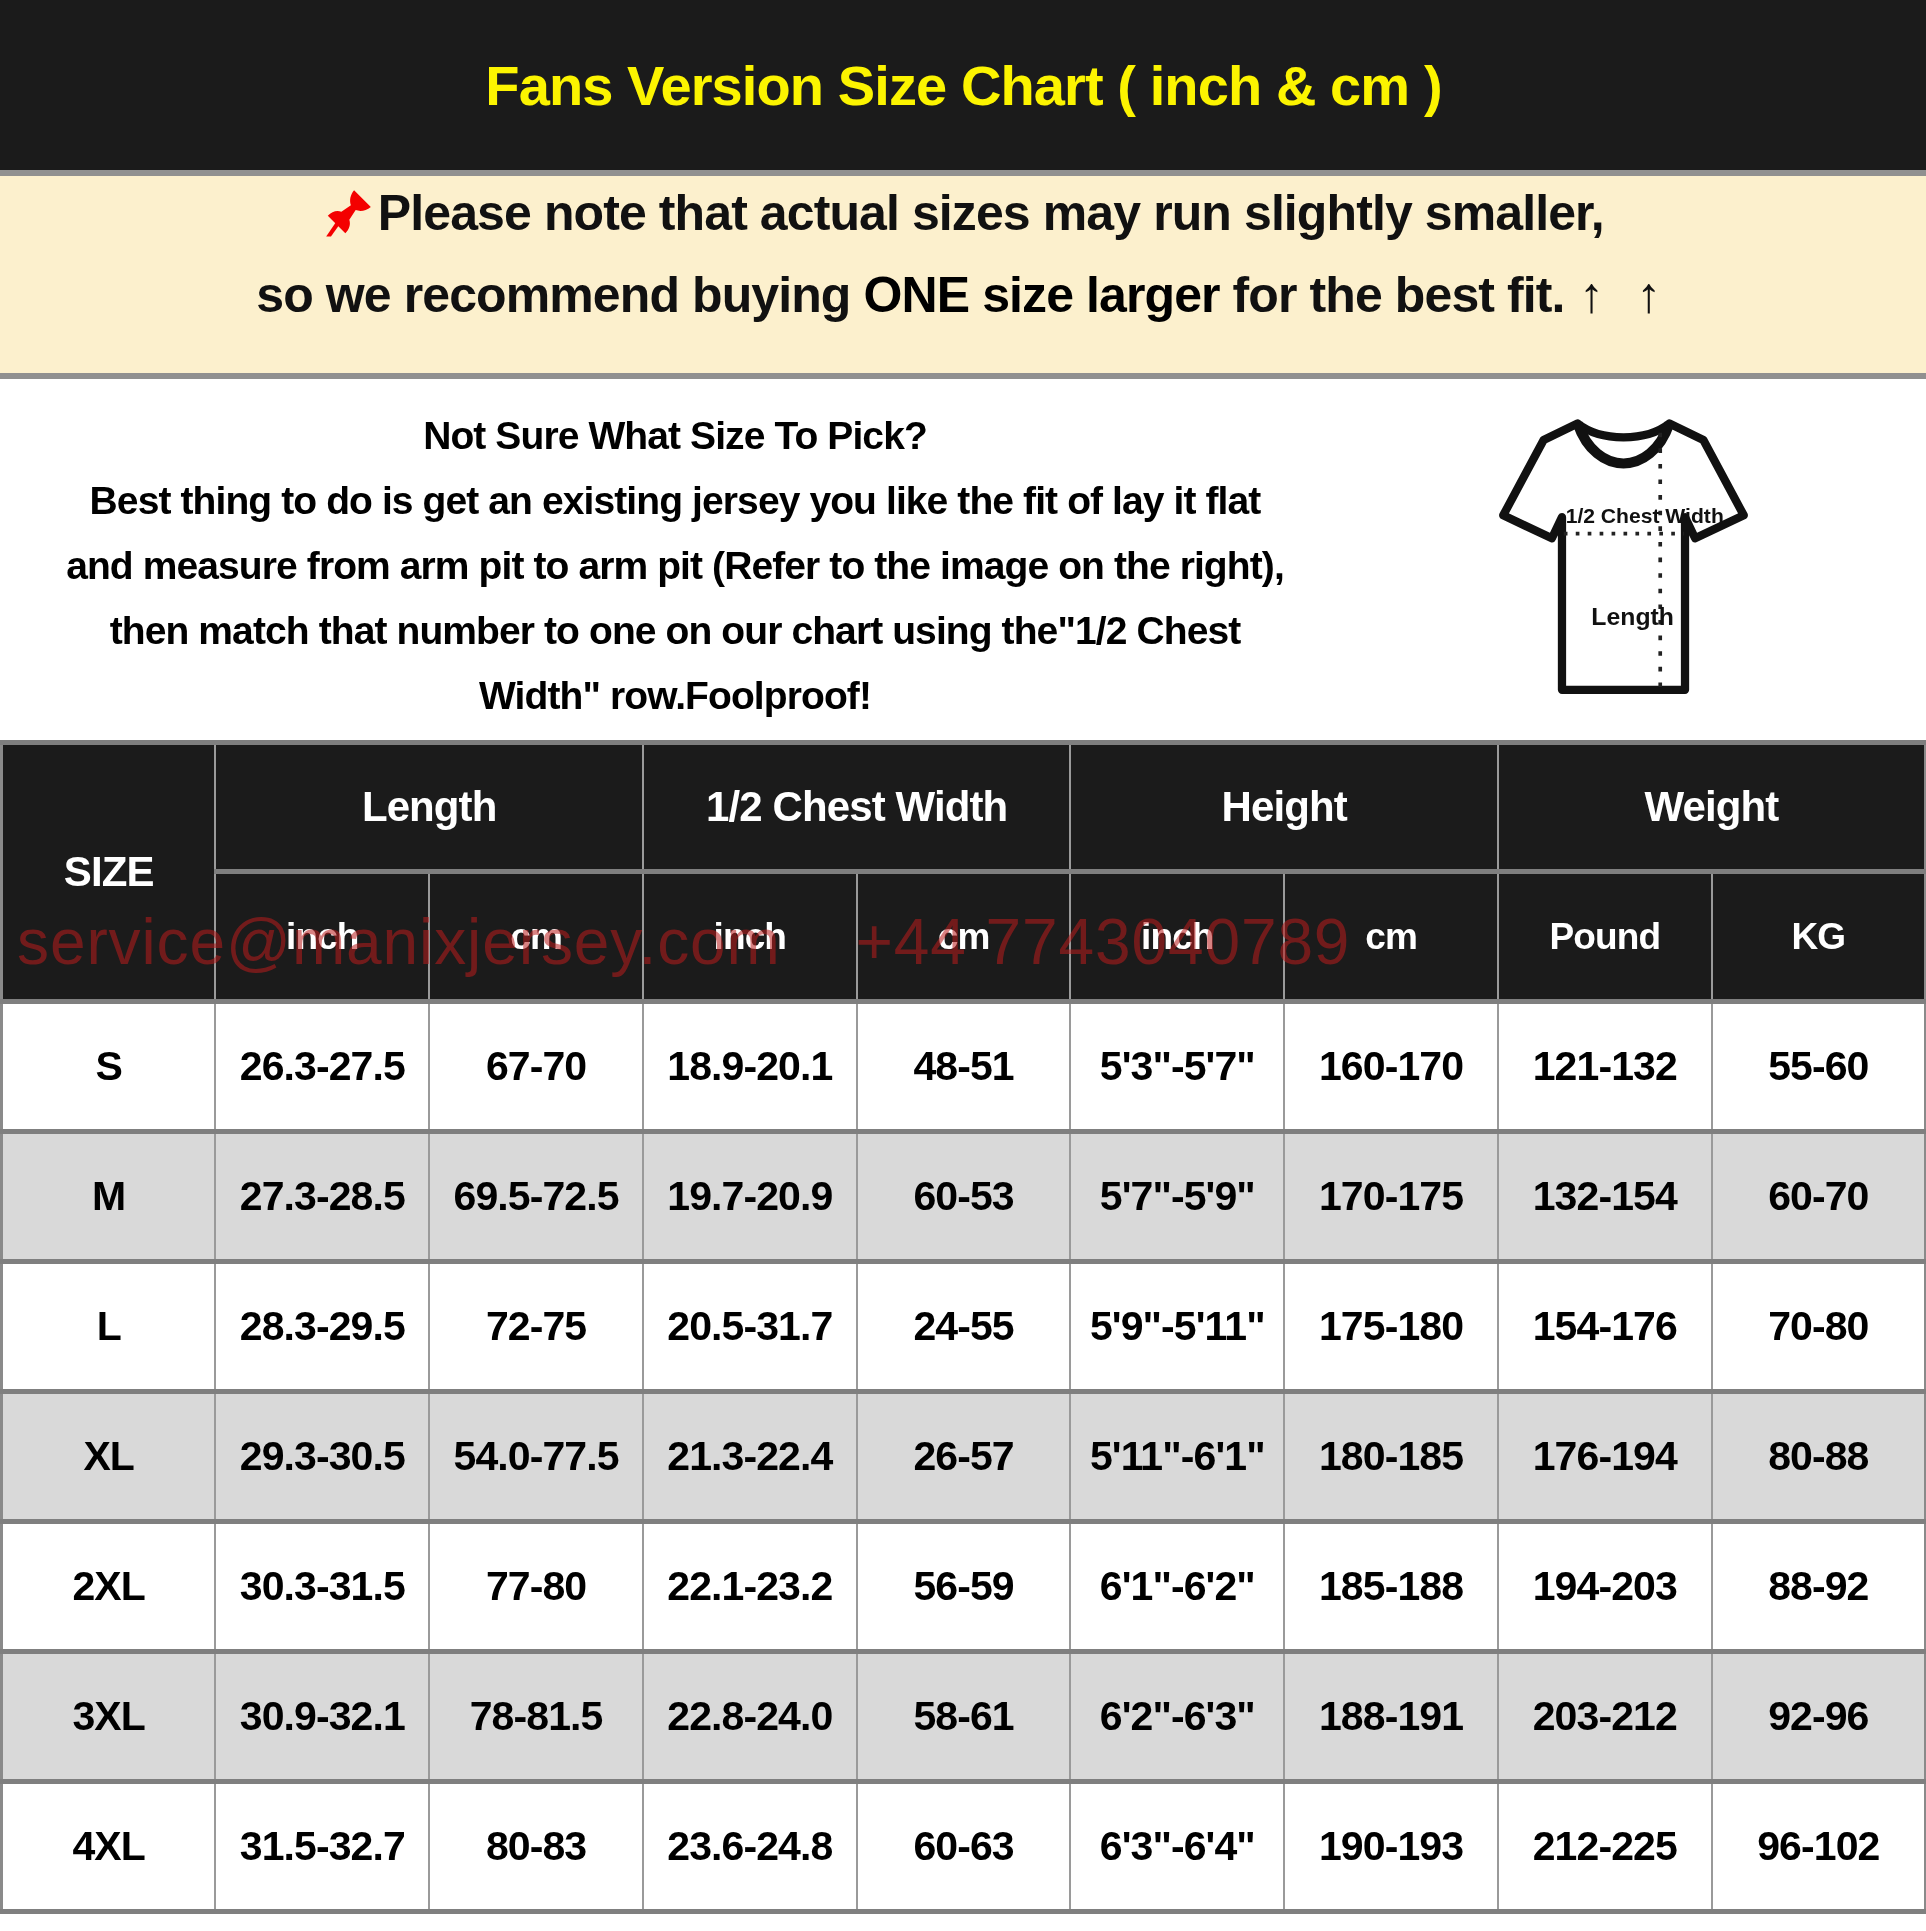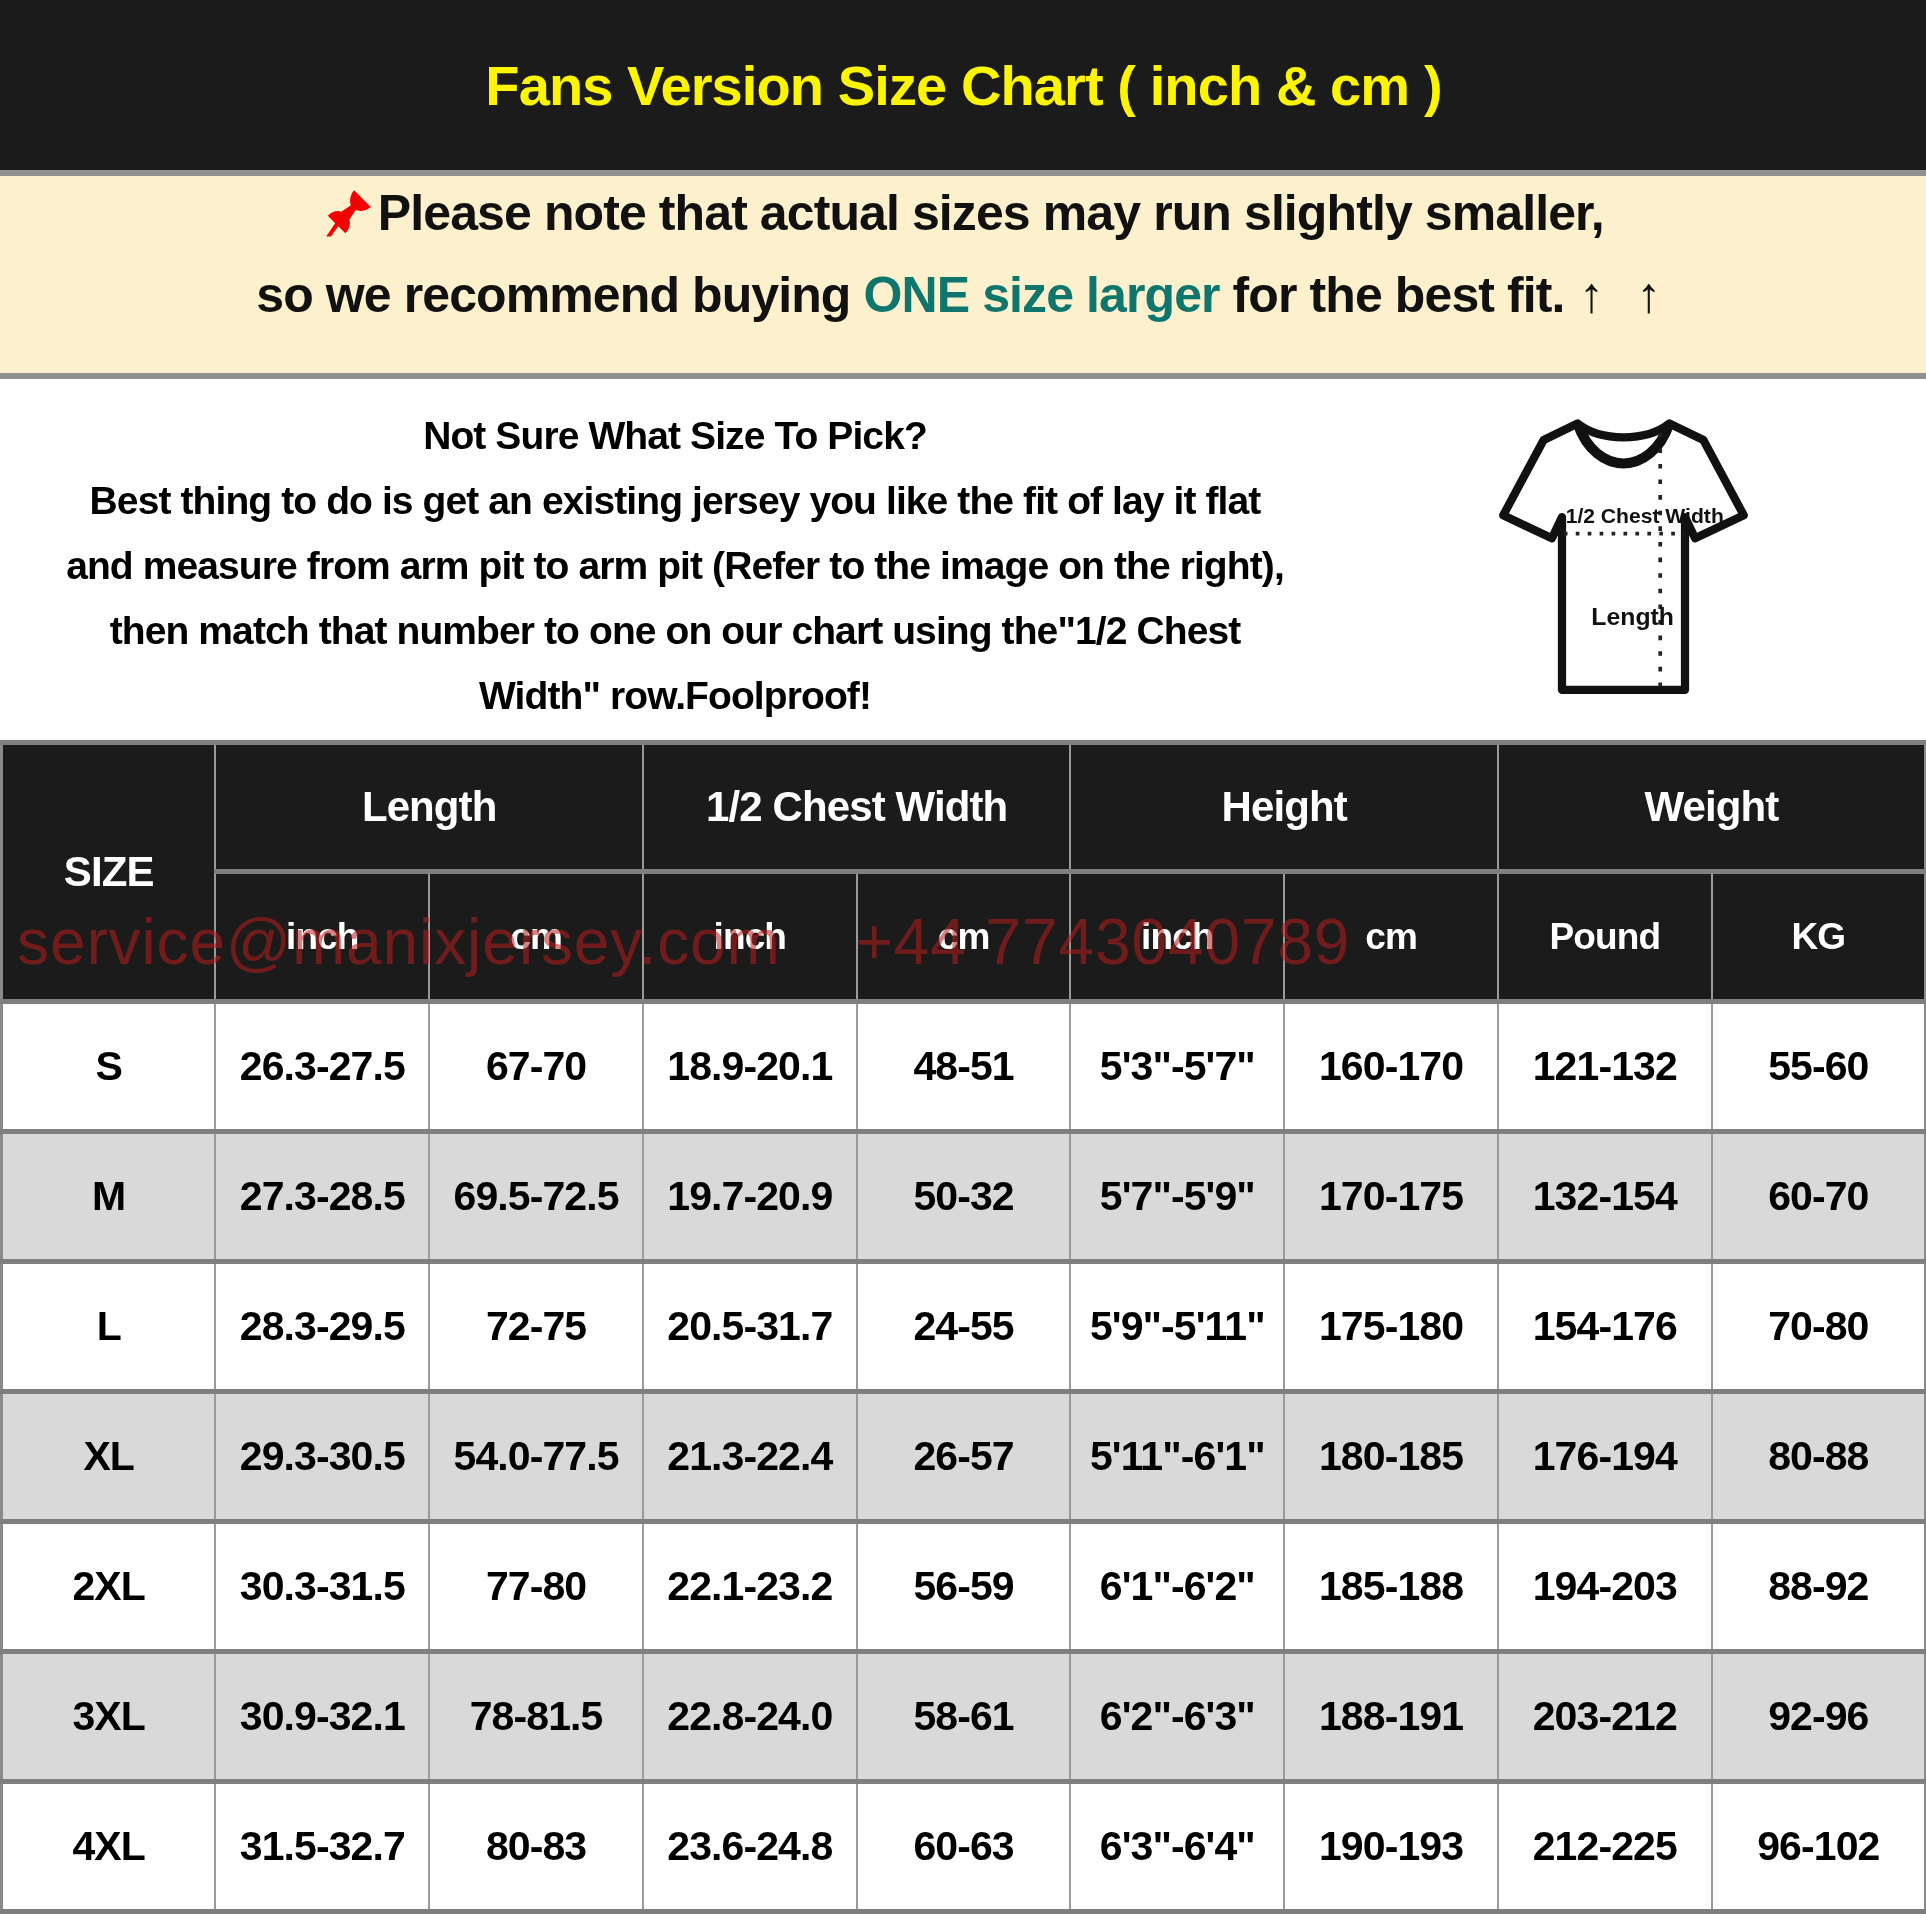--- a/index.html
+++ b/index.html
@@ -26,21 +26,21 @@
   .notice {
     height: 203px; background: #fcf0cd;
     border-bottom: 6.4px solid #909090;
     display: flex; flex-direction: column; justify-content: flex-start;
     text-align: center;
   }
   .notice p {
     margin: 8.3px 0; font-size: 50px; font-weight: bold; color: #111;
     letter-spacing: -0.9px; font-stretch: condensed;
   }
-  .notice .red { color: #0f766e; }
+  .notice .red { color: #000000; }
   .pin { display: inline-block; vertical-align: -7.3px; margin-right: 3.7px; }
   .arrows { margin-left: 14.7px; letter-spacing: 9.2px; }
 
   
   .guide { height: 361px; background: #ffffff; position: relative; }
   .guide-text {
     width: 1350px; padding-top: 24px; text-align: center;
     font-size: 39px; font-weight: bold; color: #000;
     line-height: 65px; letter-spacing: -0.9px; font-stretch: condensed;
   }
@@ -166,21 +166,21 @@
           <td>5'3"-5'7"</td>
           <td>160-170</td>
           <td>121-132</td>
           <td>55-60</td>
         </tr>
         <tr class="alt">
           <td>M</td>
           <td>27.3-28.5</td>
           <td>69.5-72.5</td>
           <td>19.7-20.9</td>
-          <td>50-32</td>
+          <td>60-53</td>
           <td>5'7"-5'9"</td>
           <td>170-175</td>
           <td>132-154</td>
           <td>60-70</td>
         </tr>
         <tr>
           <td>L</td>
           <td>28.3-29.5</td>
           <td>72-75</td>
           <td>20.5-31.7</td>

